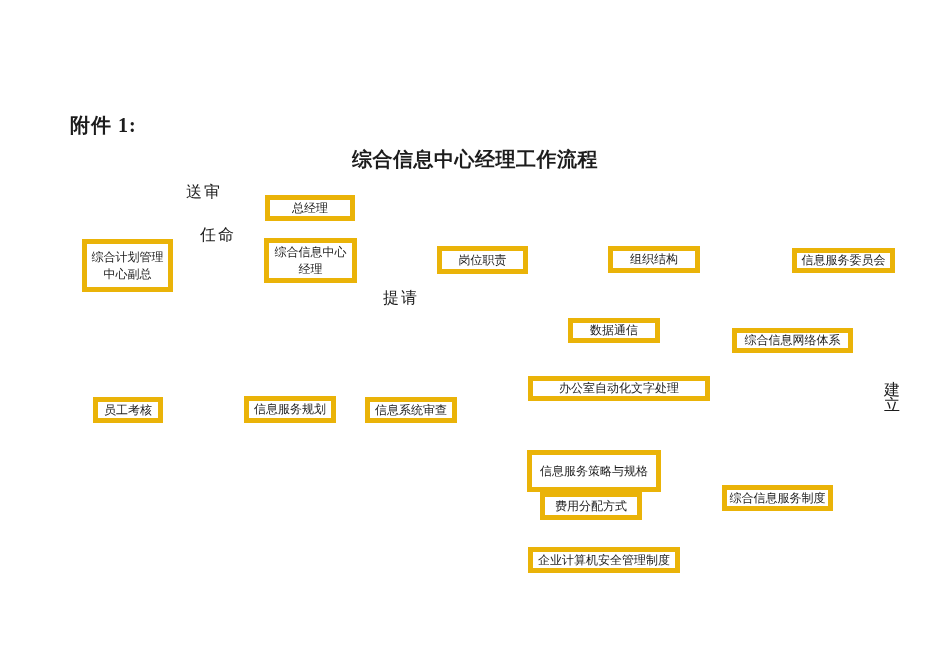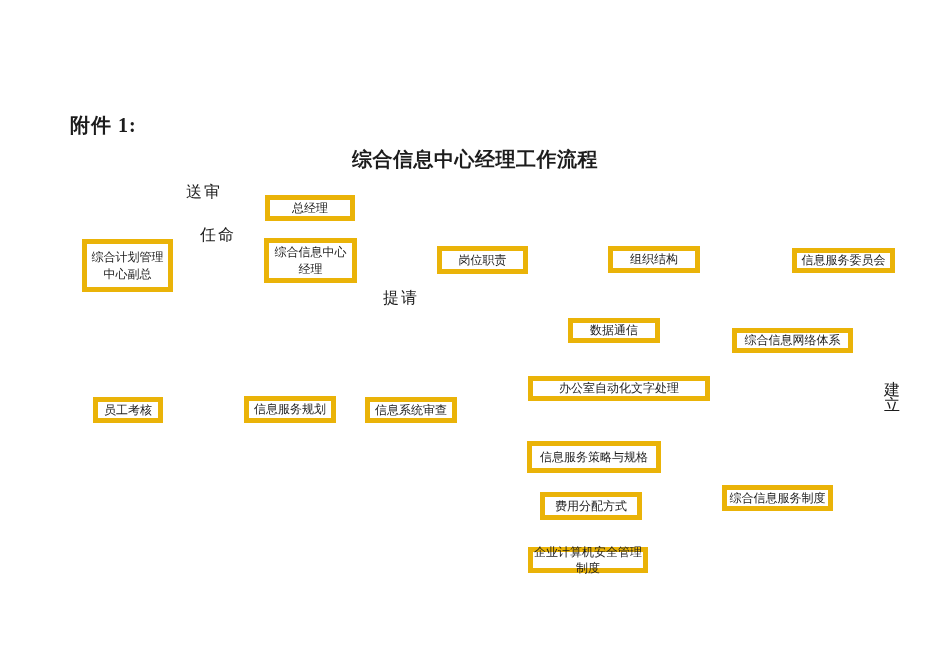--- a/index.html
+++ b/index.html
@@ -86,22 +86,22 @@
 经理</div>
       <div class="box" style="left: 437px; top: 246px; width: 91px; height: 28px;">岗位职责</div>
       <div class="box" style="left: 608px; top: 246px; width: 92px; height: 27px;">组织结构</div>
       <div class="box" style="left: 792px; top: 248px; width: 103px; height: 25px;">信息服务委员会</div>
       <div class="box" style="left: 568px; top: 318px; width: 92px; height: 25px;">数据通信</div>
       <div class="box" style="left: 732px; top: 328px; width: 121px; height: 25px;">综合信息网络体系</div>
       <div class="box" style="left: 528px; top: 376px; width: 182px; height: 25px;">办公室自动化文字处理</div>
       <div class="box" style="left: 93px; top: 397px; width: 70px; height: 26px;">员工考核</div>
       <div class="box" style="left: 244px; top: 396px; width: 92px; height: 27px;">信息服务规划</div>
       <div class="box" style="left: 365px; top: 397px; width: 92px; height: 26px;">信息系统审查</div>
-      <div class="box" style="left: 527px; top: 441px; width: 134px; height: 32px;">信息服务策略与规格</div>
+      <div class="box" style="left: 527px; top: 450px; width: 134px; height: 42px;">信息服务策略与规格</div>
       <div class="box" style="left: 540px; top: 492px; width: 102px; height: 28px;">费用分配方式</div>
       <div class="box" style="left: 722px; top: 485px; width: 111px; height: 26px;">综合信息服务制度</div>
-      <div class="box" style="left: 528px; top: 547px; width: 120px; height: 26px;">企业计算机安全管理制度</div>
+      <div class="box" style="left: 528px; top: 547px; width: 152px; height: 26px;">企业计算机安全管理制度</div>
       <div class="flabel" style="left: 186px; top: 182px;">送审</div>
       <div class="flabel" style="left: 200px; top: 225px;">任命</div>
       <div class="flabel" style="left: 383px; top: 288px;">提请</div>
       <div class="flabel vertical" style="left: 884px; top: 382px;">建立</div>
     </div>
 </div>
 
 </body></html>

